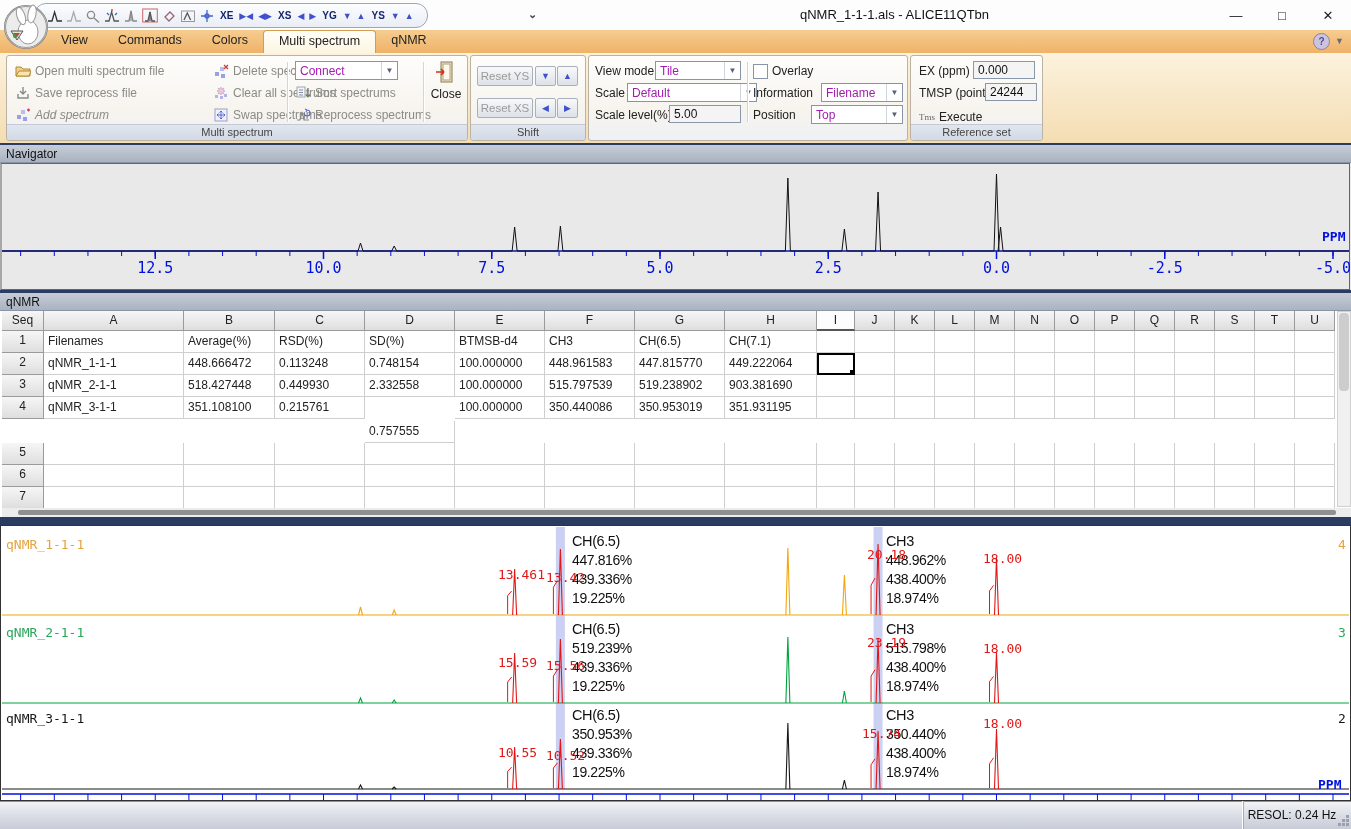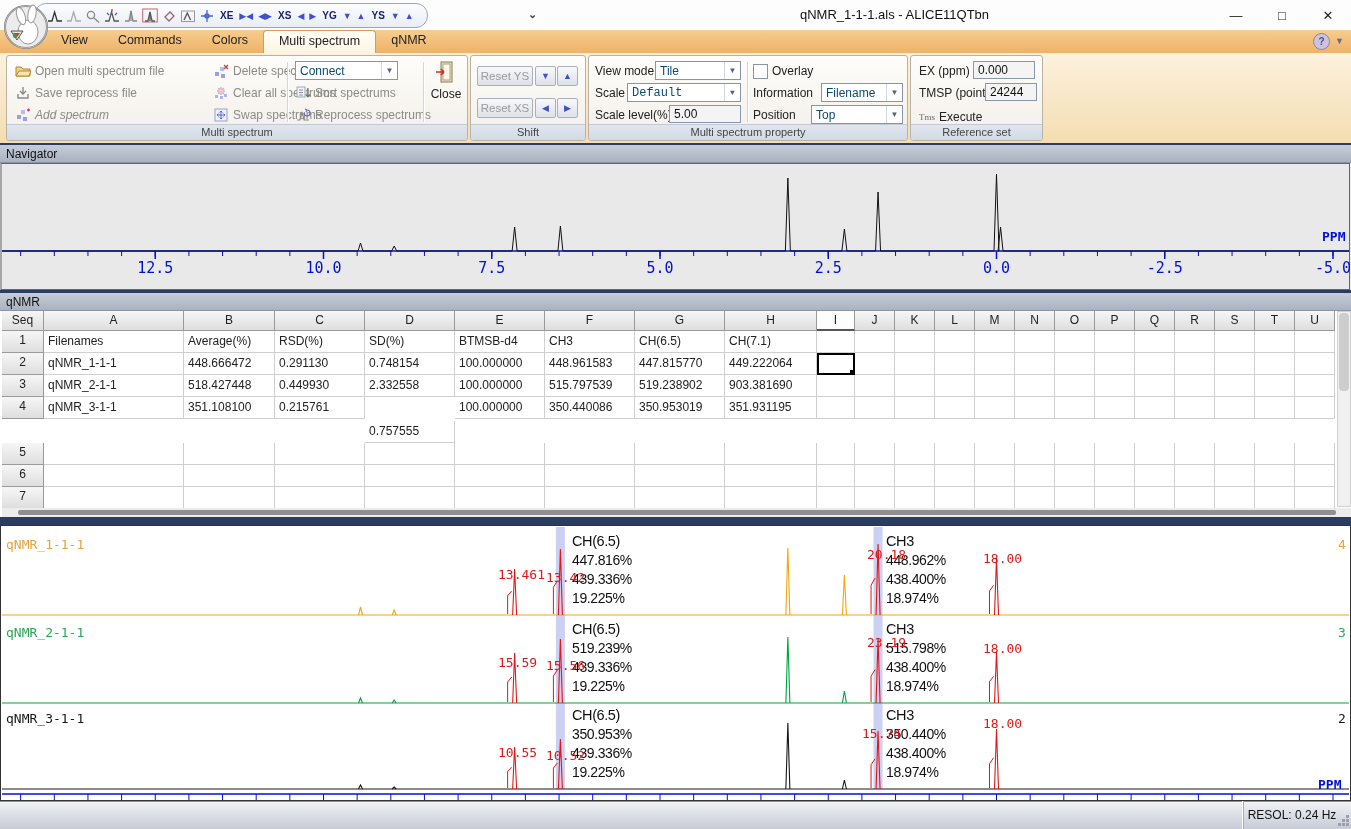--- a/index.html
+++ b/index.html
@@ -37,21 +37,21 @@
   .rcaption{position:absolute;left:0;right:0;bottom:0;height:15px;
             background:linear-gradient(#e0e6ef,#d2dae6);border-top:1px solid #c5c9d2;
             border-radius:0 0 3px 3px;text-align:center;font-size:11px;color:#444;line-height:15px;}
   .rbtn{position:absolute;display:flex;align-items:center;gap:4px;height:18px;cursor:default;}
   .rlabel-gray{color:#8b8b86;}
   .rlabel-dark{color:#222;}
   .ric{width:16px;height:16px;flex:0 0 16px;}
   .vsep{position:absolute;top:6px;bottom:18px;width:1px;background:#d8d5cc;box-shadow:1px 0 0 #fff;}
   .combo{position:absolute;height:19px;background:#fff;border:1px solid #8895a7;display:flex;
          align-items:center;box-sizing:border-box;cursor:default;}
-  .combo .cval{flex:1;padding-left:4px;font-size:12px;color:#0c4a6e;white-space:nowrap;overflow:hidden;}
+  .combo .cval{flex:1;padding-left:4px;font-size:12px;color:#a21caf;white-space:nowrap;overflow:hidden;}
   .combo .carr{width:15px;text-align:center;font-size:8px;color:#55617a;border-left:1px solid #d0d6de;line-height:17px;}
   .field{position:absolute;height:18px;background:#f4f4f4;border:1px solid #8a97a8;box-sizing:border-box;
          font-size:12px;color:#111;padding:1px 0 0 4px;}
   .slabel{position:absolute;font-size:12px;white-space:nowrap;}
   .silverbtn{position:absolute;height:20px;background:linear-gradient(#f8f9fa,#dde1e8);
              border:1px solid #a8b0be;border-radius:2px;box-sizing:border-box;
              font-size:11.5px;color:#9a9a9a;text-align:center;line-height:18px;cursor:default;}
   .tribtn{position:absolute;width:21px;height:20px;background:linear-gradient(#f8f9fa,#dde1e8);
           border:1px solid #a8b0be;border-radius:2px;box-sizing:border-box;text-align:center;
           font-size:9px;color:#4050cc;line-height:18px;cursor:default;}
@@ -260,40 +260,39 @@
     <div class="rcaption">Shift</div>
   </div>
 
   <div class="rgroup" style="left:588px;width:318px;">
     <div class="slabel" style="left:6px;top:8px;">View mode</div>
     <div class="combo" style="left:66px;top:5px;width:86px;">
       <span class="cval">Tile</span>
       <span class="carr">▼</span>
     </div>
     <div class="slabel" style="left:6px;top:30px;">Scale</div>
-    <div class="combo" style="left:38px;top:27px;width:114px;font-family:Liberation Mono, monospace;">
+    <div class="combo" style="left:38px;top:27px;width:130px;">
       <span class="cval">Default</span>
       <span class="carr">▼</span>
     </div>
     <div class="slabel" style="left:6px;top:52px;">Scale level(%)</div>
     <div class="field" style="left:80px;top:49px;width:72px;">5.00</div>
     <div class="vsep" style="left:158px;"></div>
     <div class="chk" style="left:164px;top:8px;"></div>
     <div class="slabel" style="left:183px;top:8px;">Overlay</div>
     <div class="slabel" style="left:164px;top:30px;">Information</div>
     <div class="combo" style="left:232px;top:27px;width:82px;">
       <span class="cval">Filename</span>
       <span class="carr">▼</span>
     </div>
     <div class="slabel" style="left:164px;top:52px;">Position</div>
     <div class="combo" style="left:222px;top:49px;width:92px;">
       <span class="cval">Top</span>
       <span class="carr">▼</span>
     </div>
-    <div class="rcaption">Multi spectrum property</div>
   </div>
 
   <div class="rgroup" style="left:910px;width:131px;">
     <div class="slabel" style="left:8px;top:8px;">EX (ppm)</div>
     <div class="field" style="left:62px;top:5px;width:62px;">0.000</div>
     <div class="slabel" style="left:8px;top:30px;">TMSP (point)</div>
     <div class="field" style="left:74px;top:27px;width:52px;">24244</div>
     <div class="rbtn" style="left:8px;top:52px;">
       <span style="font-size:9px;color:#666;font-family:'Liberation Serif',serif;">Tms</span>
       <span class="rlabel-dark">Execute</span>
@@ -420,21 +419,21 @@
       <div class="scell" style="width: 40px;"></div>
       <div class="scell" style="width: 40px;"></div>
       <div class="scell" style="width: 40px;"></div>
       <div class="scell" style="width: 40px;"></div>
       <div class="scell" style="width: 40px;"></div>
     </div>
     <div class="srow">
       <div class="scell shead" style="width: 42px; height: 22px;">2</div>
       <div class="scell" style="width: 140px;">qNMR_1-1-1</div>
       <div class="scell" style="width: 91px;">448.666472</div>
-      <div class="scell" style="width: 90px;">0.291130</div>
+      <div class="scell" style="width: 90px;">0.113248</div>
       <div class="scell" style="width: 90px;">0.748154</div>
       <div class="scell" style="width: 90px;">100.000000</div>
       <div class="scell" style="width: 90px;">448.961583</div>
       <div class="scell" style="width: 90px;">447.815770</div>
       <div class="scell" style="width: 92px;">449.222064</div>
       <div class="scell selected" style="width: 38px;">
         <div class="fillhandle"></div>
       </div>
       <div class="scell" style="width: 40px;"></div>
       <div class="scell" style="width: 40px;"></div>

